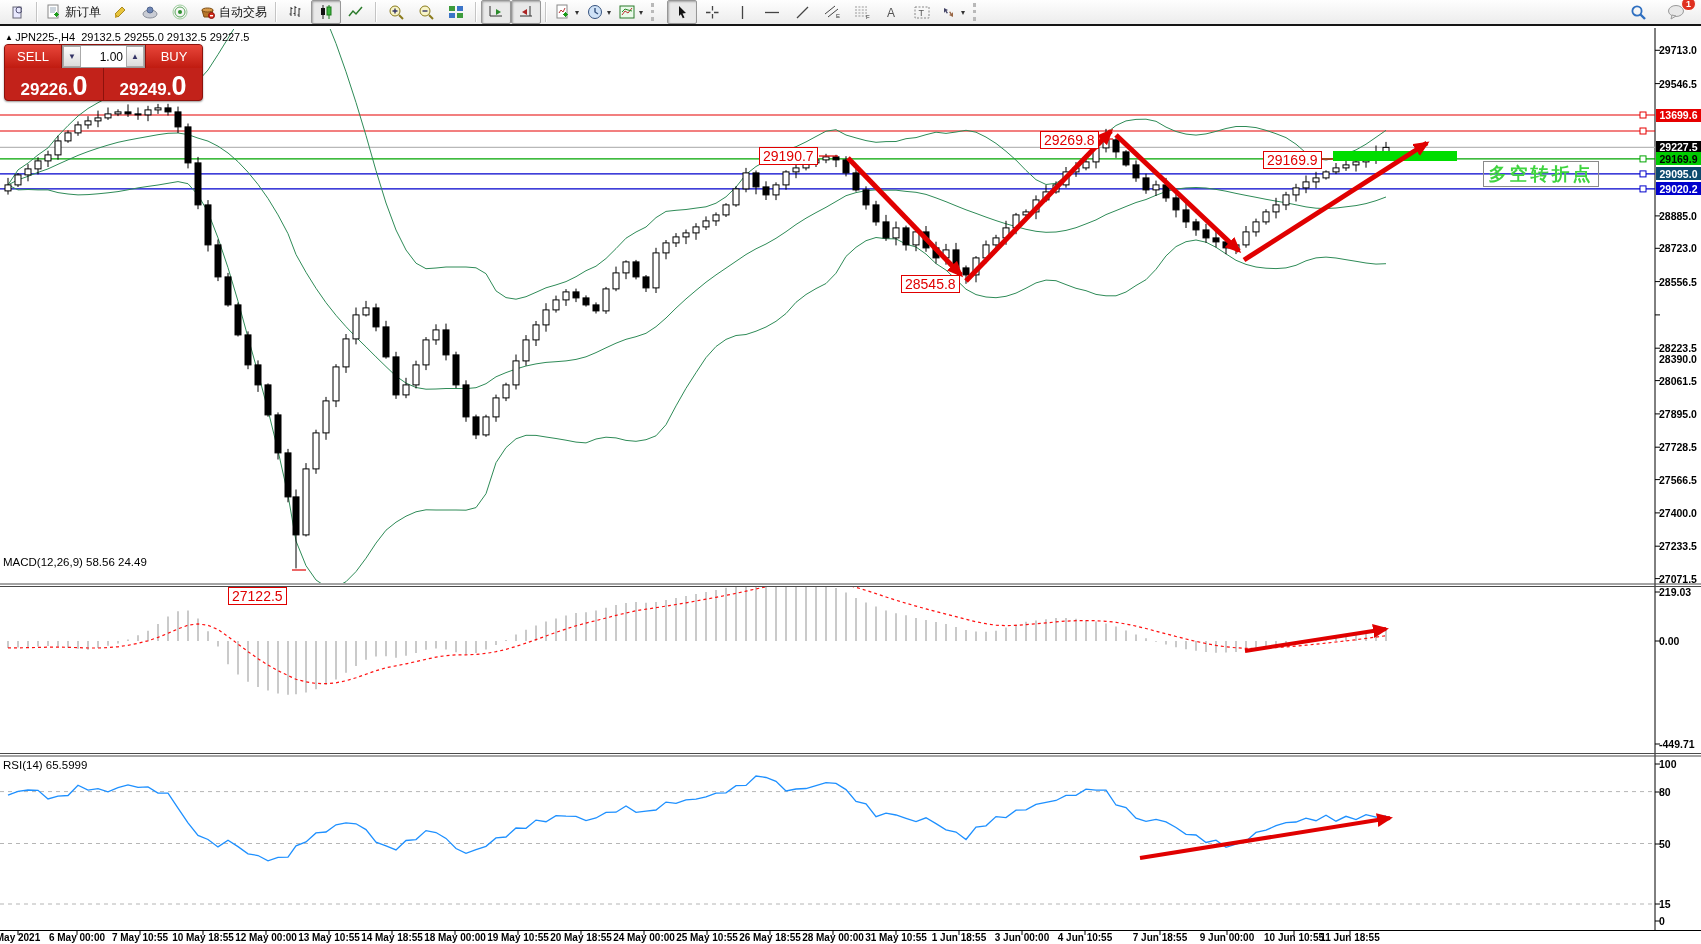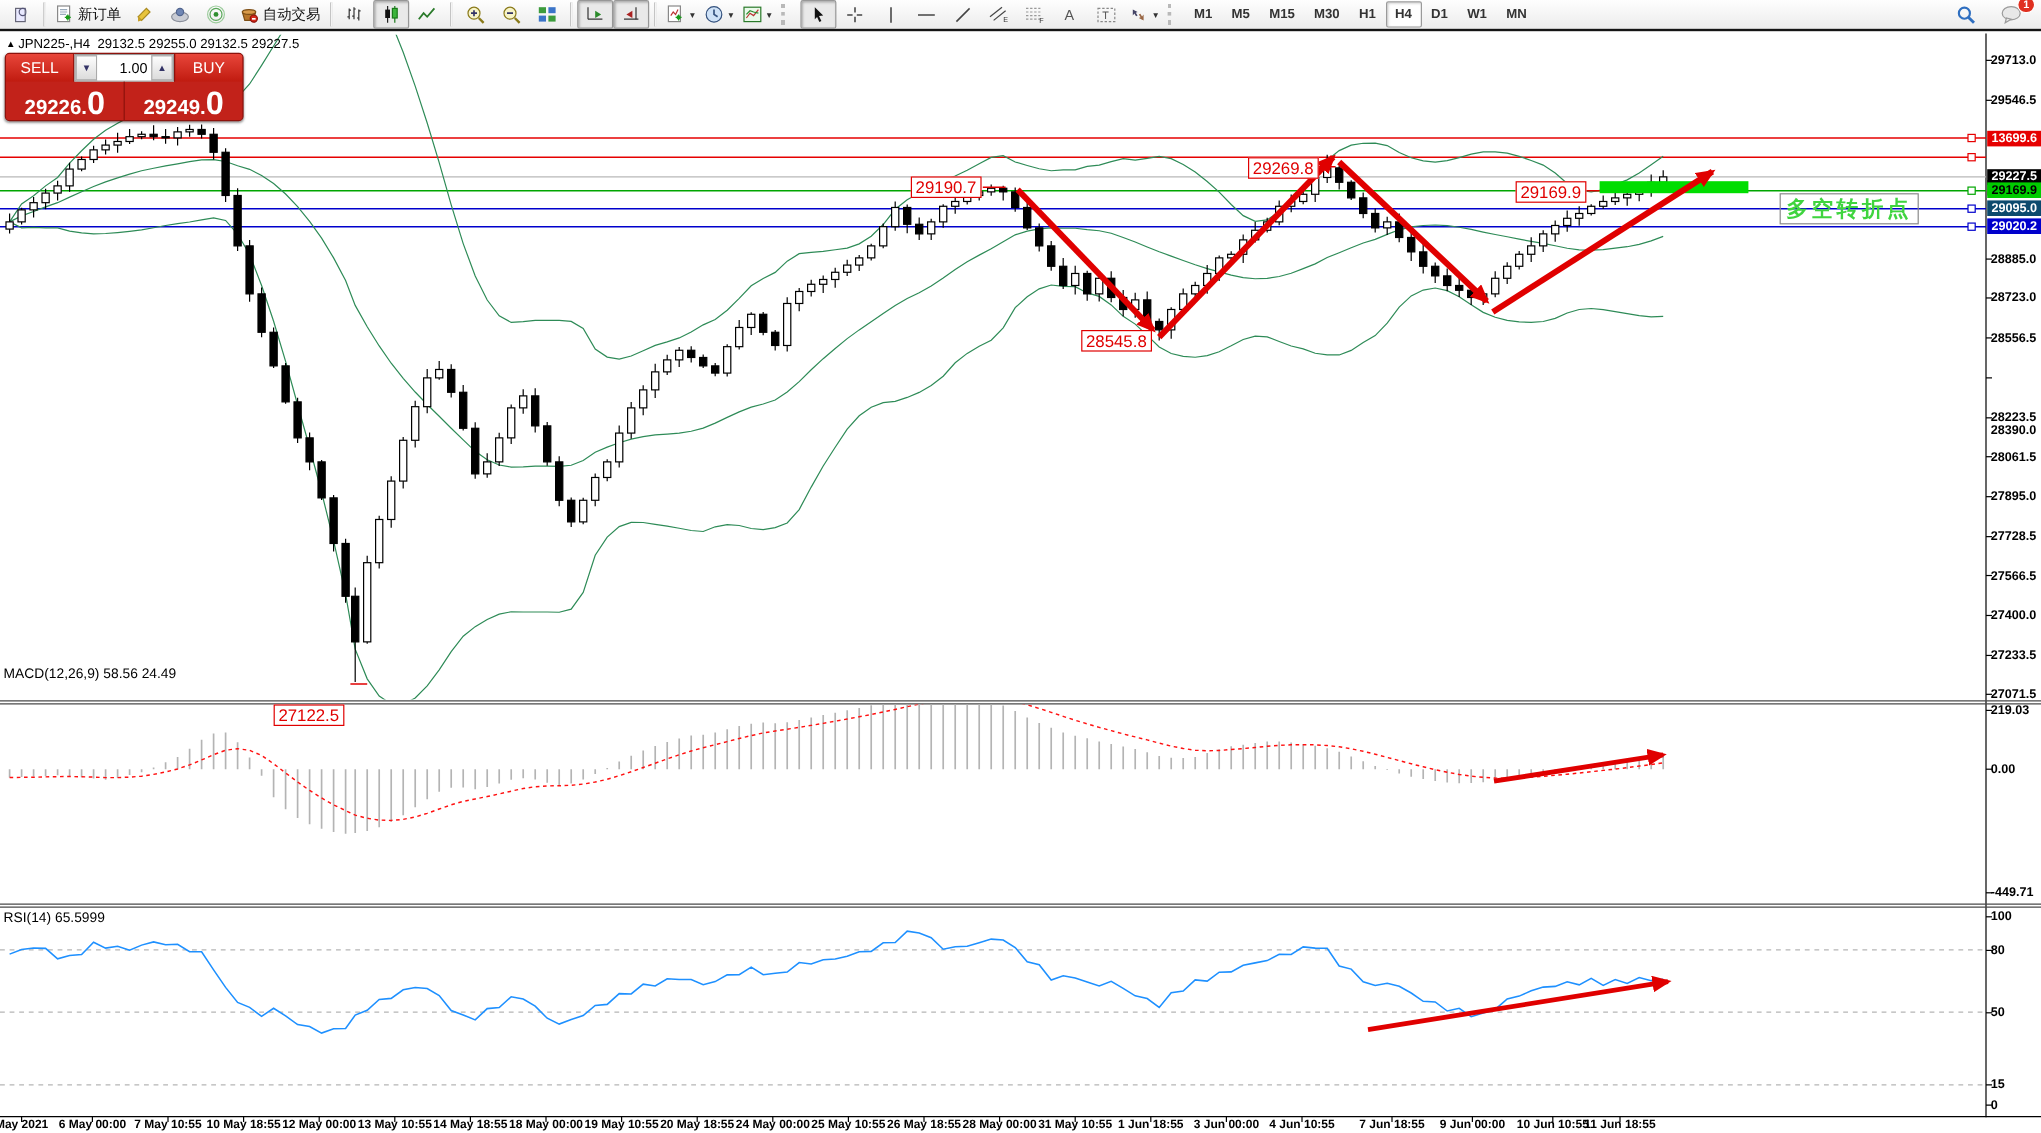--- a/index.html
+++ b/index.html
@@ -247,31 +247,20 @@
         </svg>
     </span>
     <span class="tb-btn">
       <svg width="16" height="15" viewBox="0 0 16 15">
           <path d="M3 3l4 2-1.5.7L7 8l-1.3.6-1.4-2.3L3 8z" fill="#446"></path>
           <path d="M12 12l-4-2 1.5-.7L8 7l1.3-.6 1.4 2.3L12 7z" fill="#964"></path>
         </svg>
       <span class="caret">▾</span>
     </span>
     <span class="grip"></span>
-    <span id="tf-bar" style="display:flex;align-items:center;margin-left:4px">
-        <span class="tf-btn">M1</span>
-        <span class="tf-btn">M5</span>
-        <span class="tf-btn">M15</span>
-        <span class="tf-btn">M30</span>
-        <span class="tf-btn">H1</span>
-        <span class="tf-btn sel">H4</span>
-        <span class="tf-btn">D1</span>
-        <span class="tf-btn">W1</span>
-        <span class="tf-btn">MN</span>
-      </span>
     <span style="margin-left:auto;display:flex;align-items:center;gap:8px;padding-right:8px">
       <span class="tb-btn">
         <svg width="17" height="17" viewBox="0 0 17 17">
             <circle cx="7" cy="7" r="4.6" fill="none" stroke="#2f6fc0" stroke-width="1.8"></circle>
             <line x1="10.5" y1="10.5" x2="15" y2="15" stroke="#2f6fc0" stroke-width="2.4"></line>
           </svg>
       </span>
       <span class="tb-btn" style="position:relative">
         <svg width="18" height="16" viewBox="0 0 18 16">
             <ellipse cx="9" cy="7" rx="7.5" ry="5.5" fill="#e8e8e8" stroke="#9a9a9a"></ellipse>

